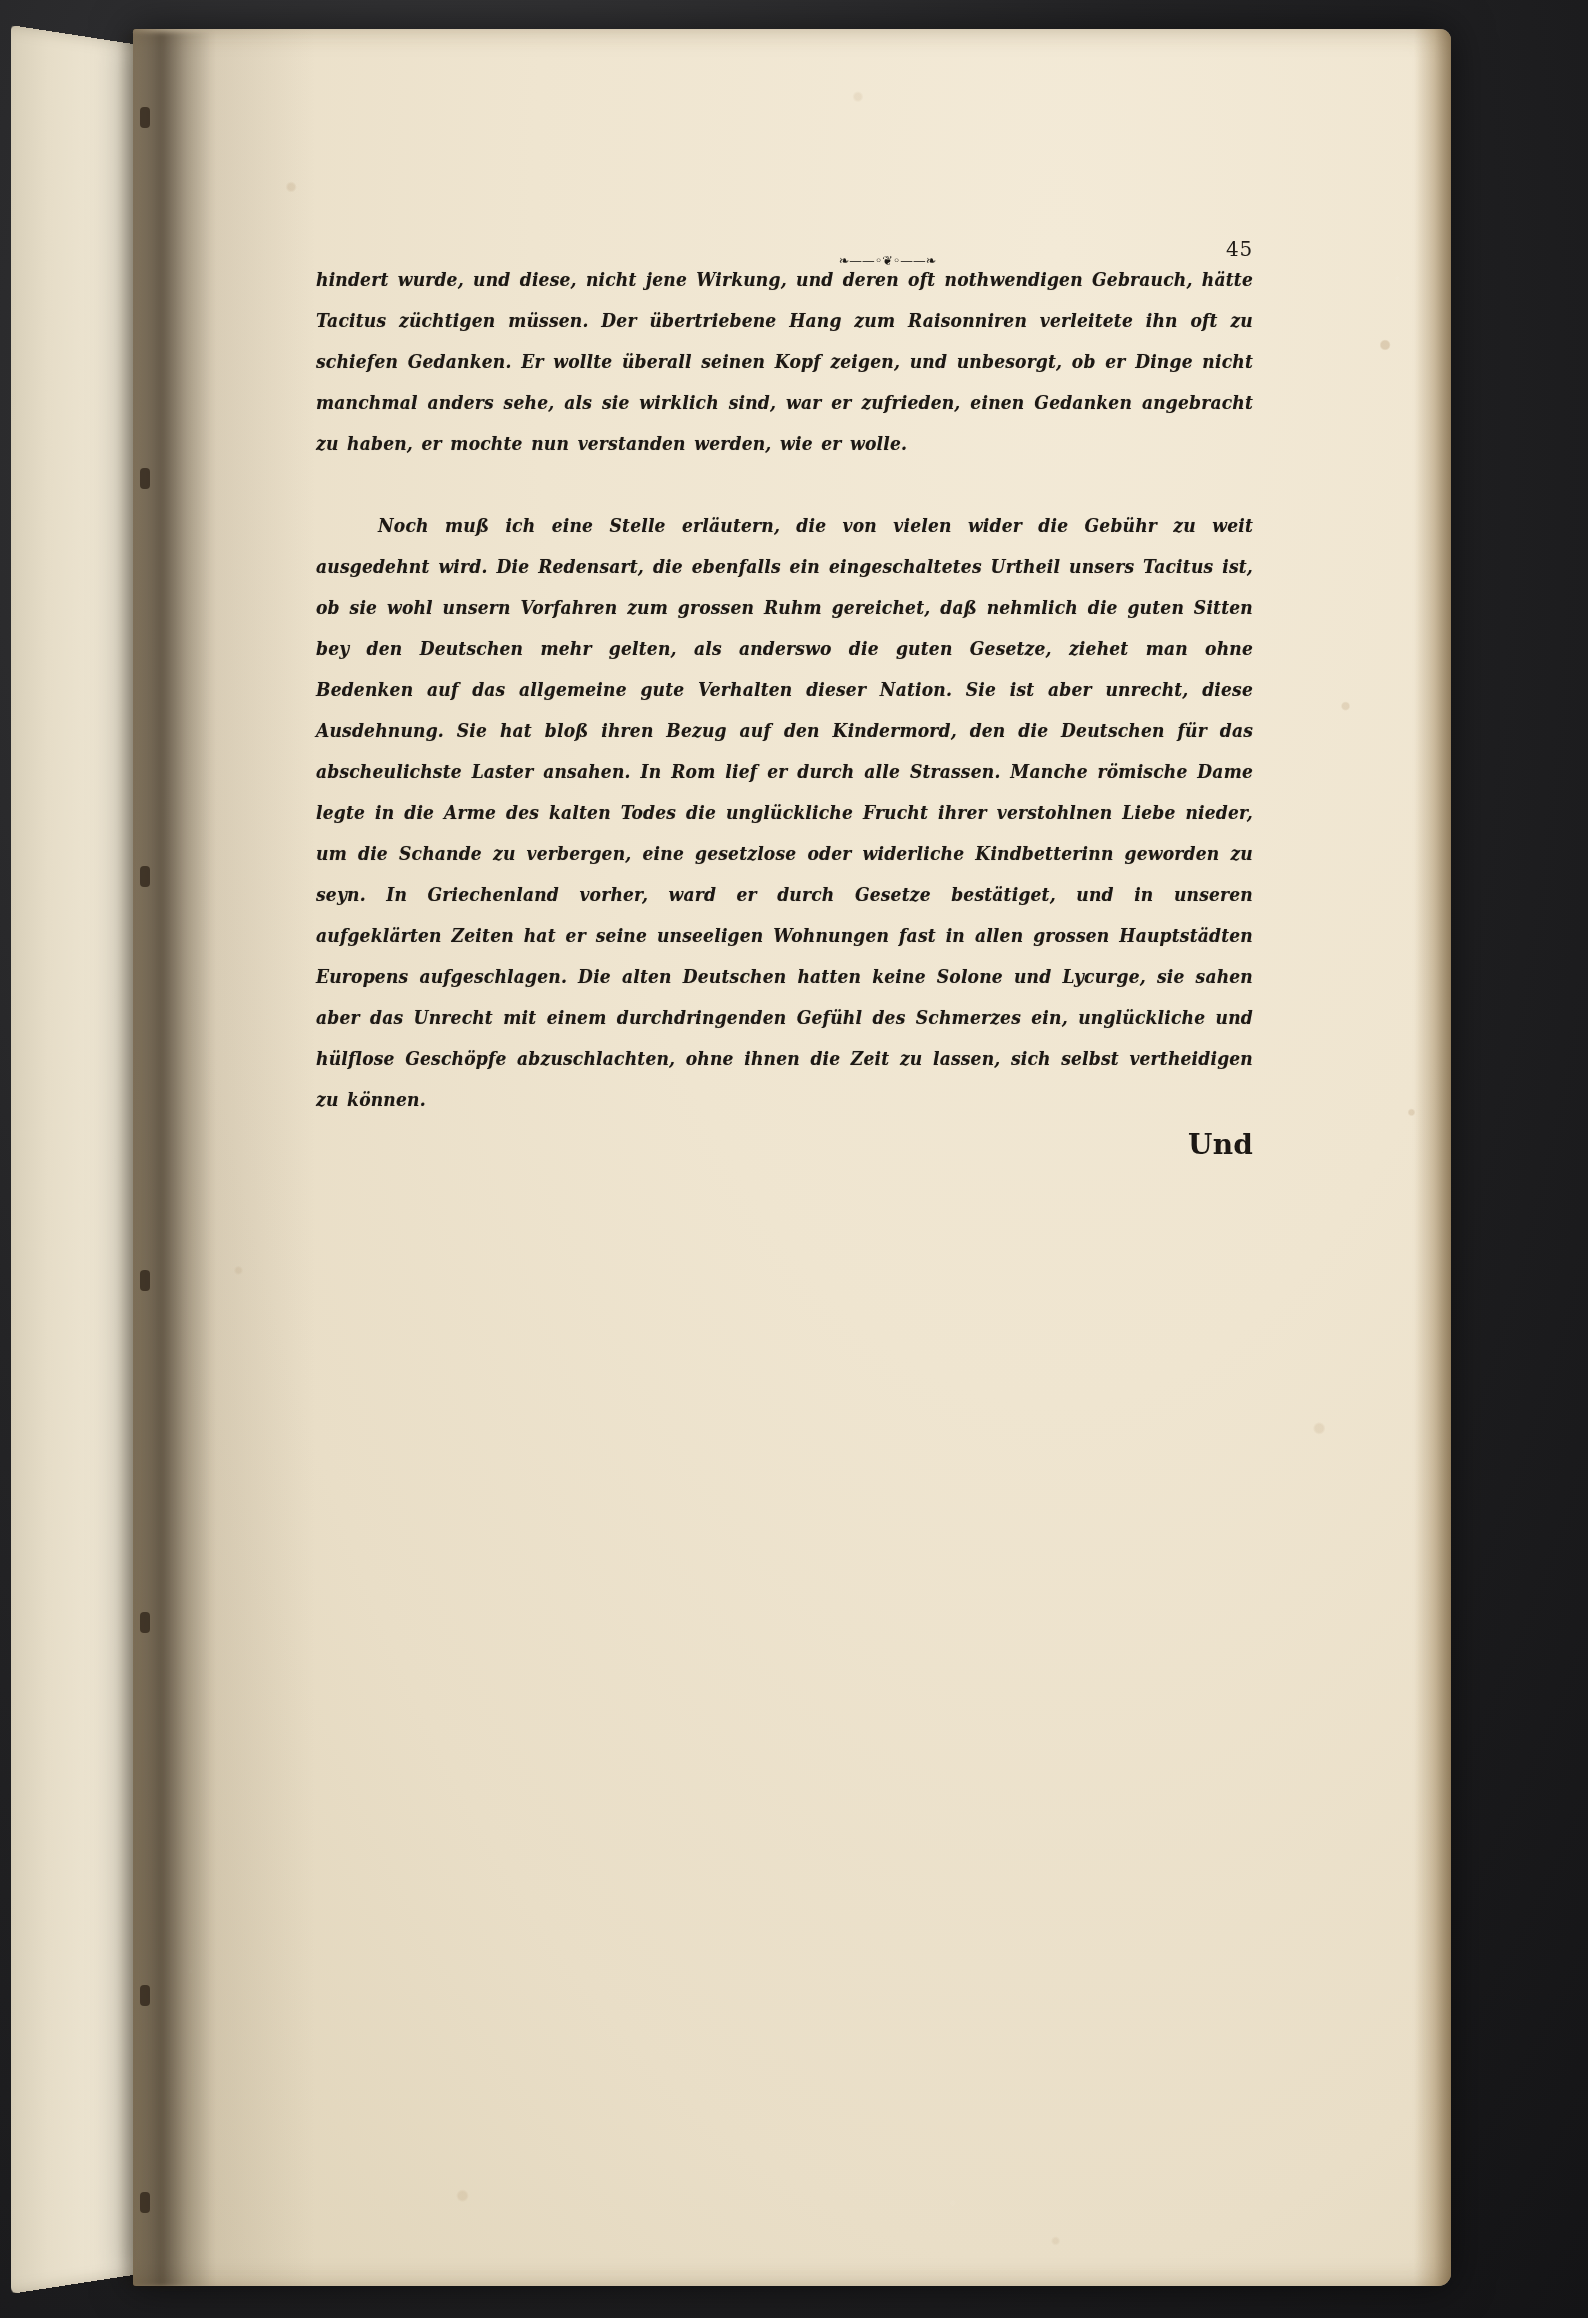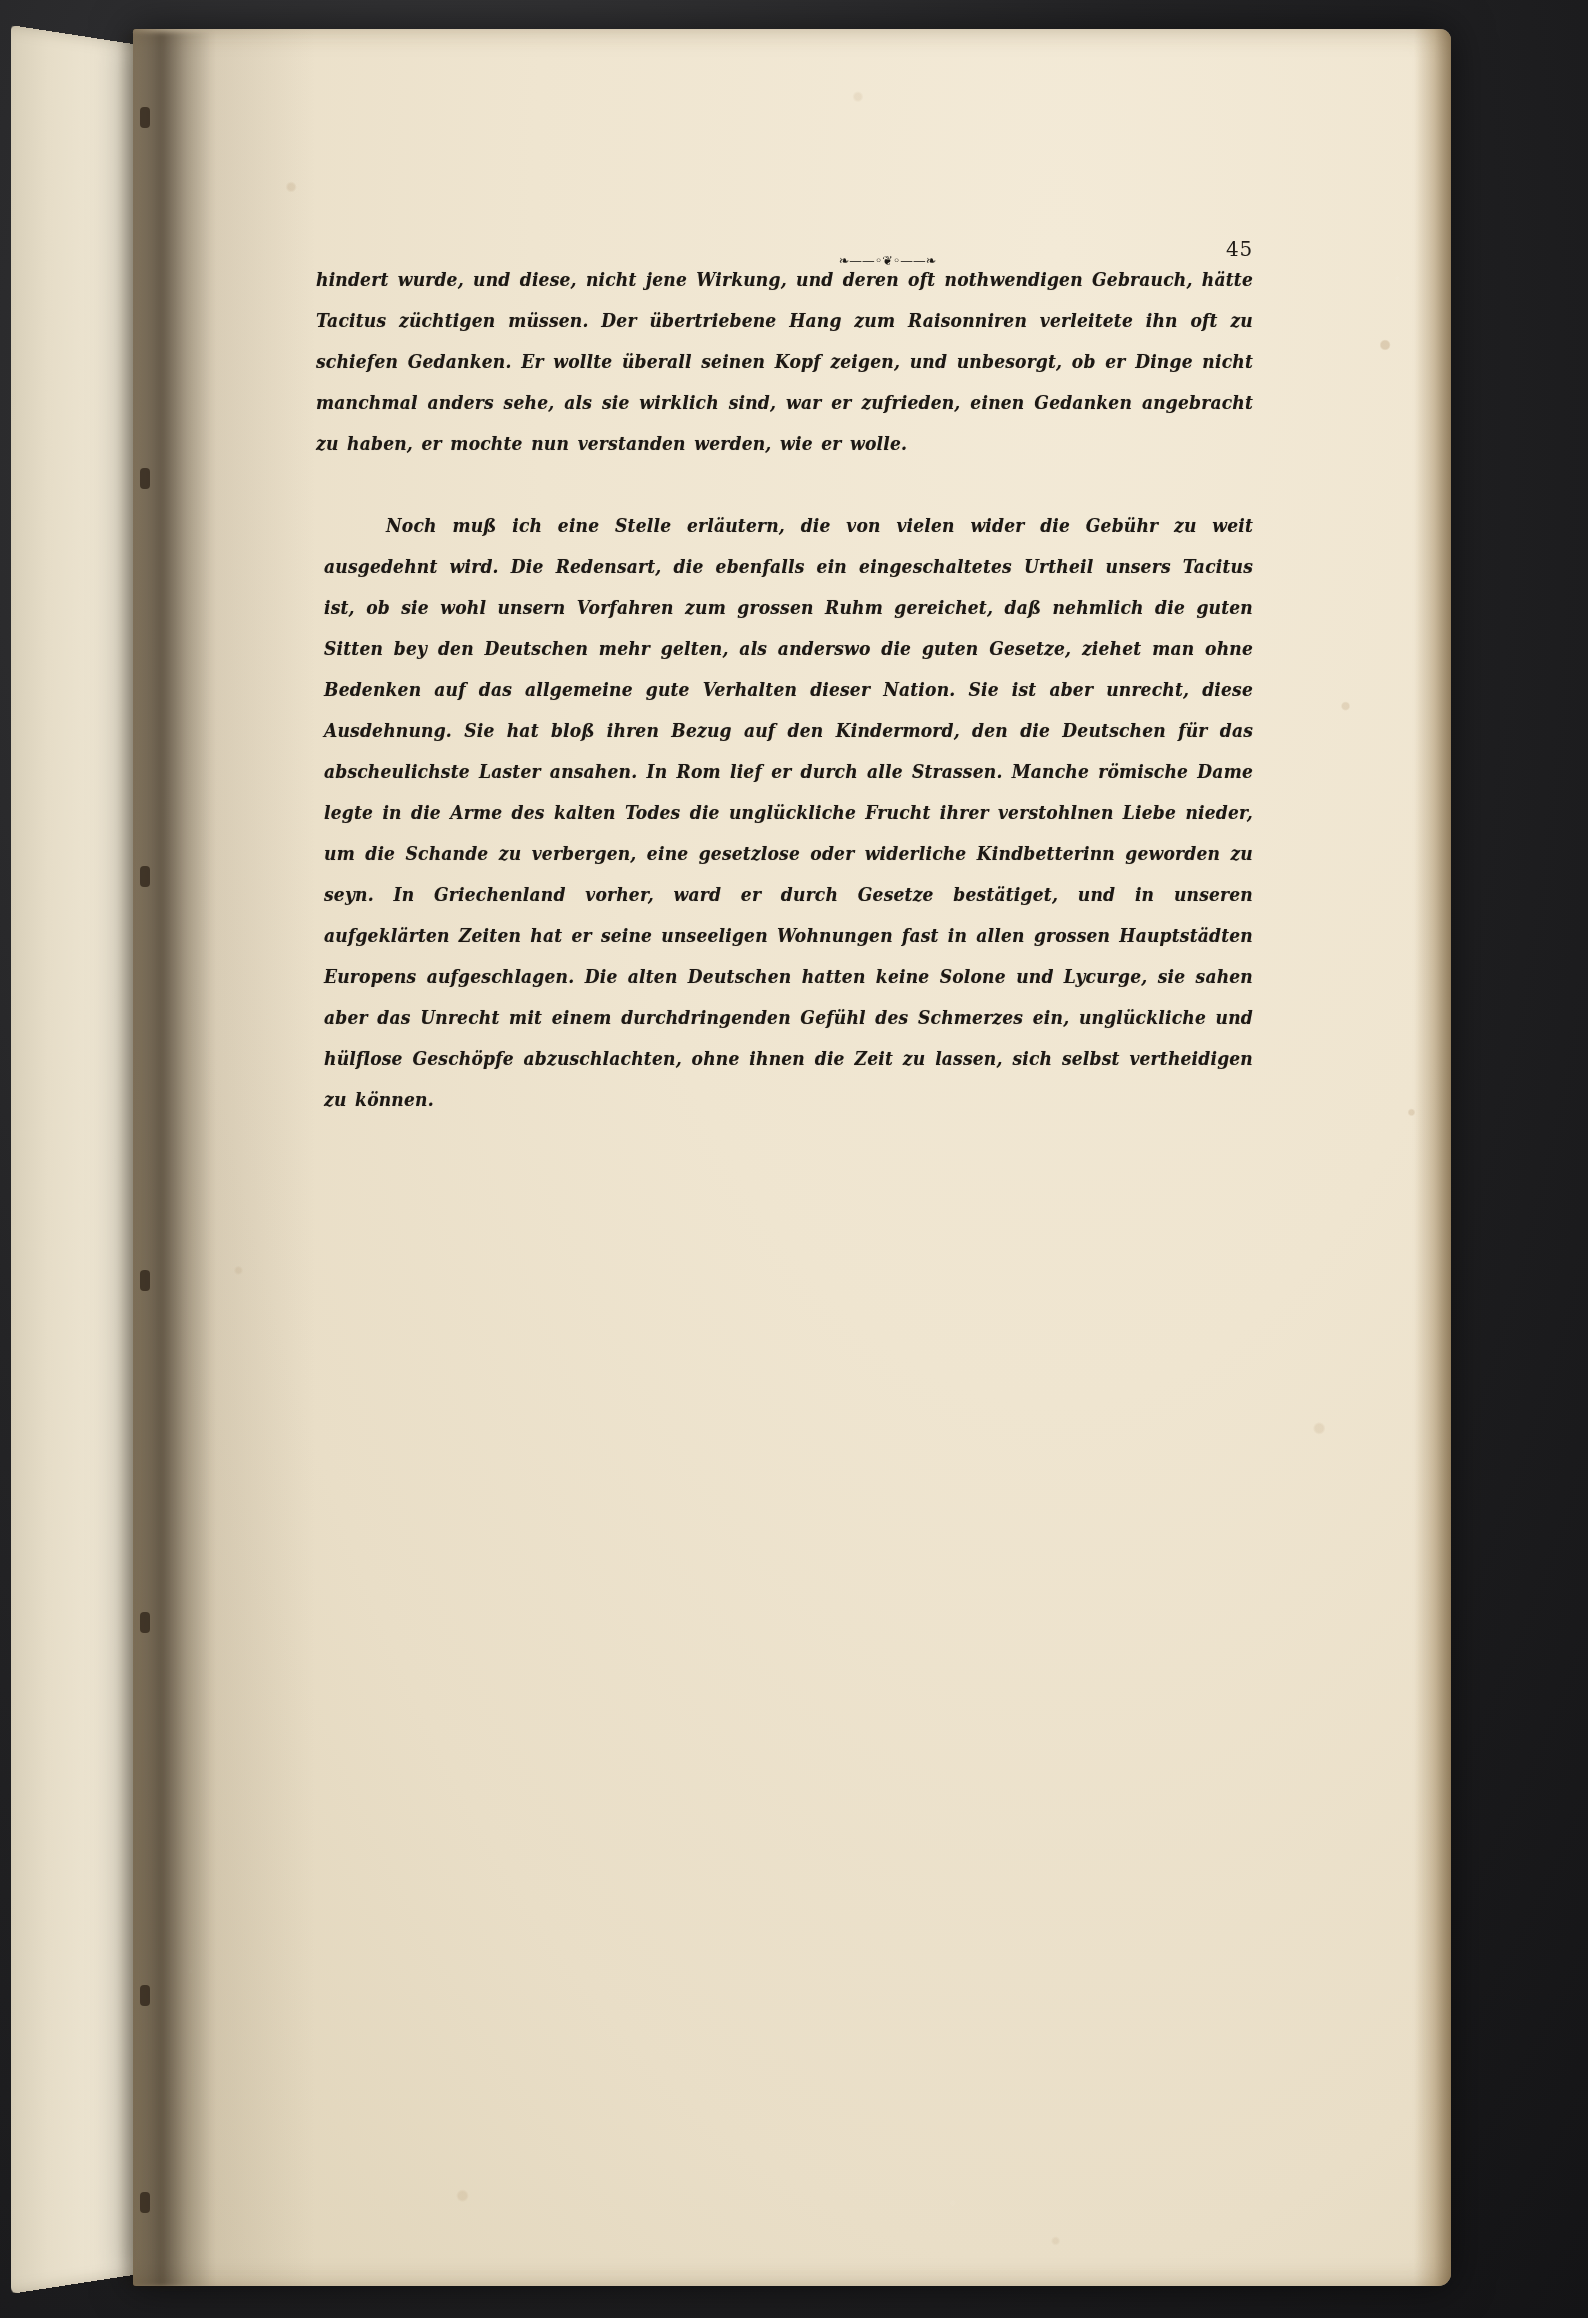--- a/index.html
+++ b/index.html
@@ -168,21 +168,21 @@
     text-align: justify;
     text-justify: inter-word;
     letter-spacing: 0.2px;
     word-spacing: 2.4px;
     
     font-weight: 600;
     font-stretch: semi-condensed;
     text-shadow: 0 0 0.8px rgba(30,22,14,.35);
     font-style: italic;
   }
-  .para.indent { text-indent: 62px; margin-left: 8px; }
+  .para.indent { text-indent: 62px; }
   .gap { height: 41px; }
 
   .lastline {
     text-align: right;
     font-family: "DejaVu Serif", serif;
     font-size: 28px;
     line-height: 49px;
     color: #1c1814;
     font-weight: 600;
     letter-spacing: 0.2px;
@@ -217,20 +217,21 @@
           <div id="ornament">❧——◦❦◦——❧</div>
           <div id="pagenum">45</div>
         </div>
 
         <p class="para">hindert wurde, und diese, nicht jene Wirkung, und deren oft nothwendigen Gebrauch, hätte Tacitus züchtigen müssen. Der übertriebene Hang zum Raisonniren verleitete ihn oft zu schiefen Gedanken.  Er wollte überall seinen Kopf zeigen, und unbesorgt, ob er Dinge nicht manchmal anders sehe, als sie wirklich sind, war er zufrieden, einen Gedanken angebracht zu haben, er mochte nun verstanden werden, wie er wolle.</p>
 
         <div class="gap"></div>
 
         <p class="para indent">Noch muß ich eine Stelle erläutern, die von vielen wider die Gebühr zu weit ausgedehnt wird.  Die Redensart, die ebenfalls ein eingeschaltetes Urtheil unsers Tacitus ist, ob sie wohl unsern Vorfahren zum grossen Ruhm gereichet, daß nehmlich die guten Sitten bey den Deutschen mehr gelten, als anderswo die guten Gesetze, ziehet man ohne Bedenken auf das allgemeine gute Verhalten dieser Nation.  Sie ist aber unrecht, diese Ausdehnung.  Sie hat bloß ihren Bezug auf den Kindermord, den die Deutschen für das abscheulichste Laster ansahen. In Rom lief er durch alle Strassen.  Manche römische Dame legte in die Arme des kalten Todes die unglückliche Frucht ihrer verstohlnen Liebe nieder, um die Schande zu verbergen,  eine gesetzlose oder widerliche Kindbetterinn geworden zu seyn.  In Griechenland vorher, ward er durch Gesetze bestätiget, und in unseren aufgeklärten Zeiten hat er seine unseeligen Wohnungen fast in allen grossen Hauptstädten Europens aufgeschlagen.  Die alten Deutschen hatten keine Solone und Lycurge, sie sahen aber das Unrecht mit einem durchdringenden Gefühl des Schmerzes ein, unglückliche und hülflose Geschöpfe abzuschlachten, ohne ihnen die Zeit zu lassen, sich selbst vertheidigen zu können.</p>
 
+        <div class="lastline">Und</div>
 
       </div>
 
     </div>
 
     <div id="warp"></div>
     <div id="gutter"></div>
 
     <div class="stitch" style="top:107px"></div>
     <div class="stitch" style="top:468px"></div>

